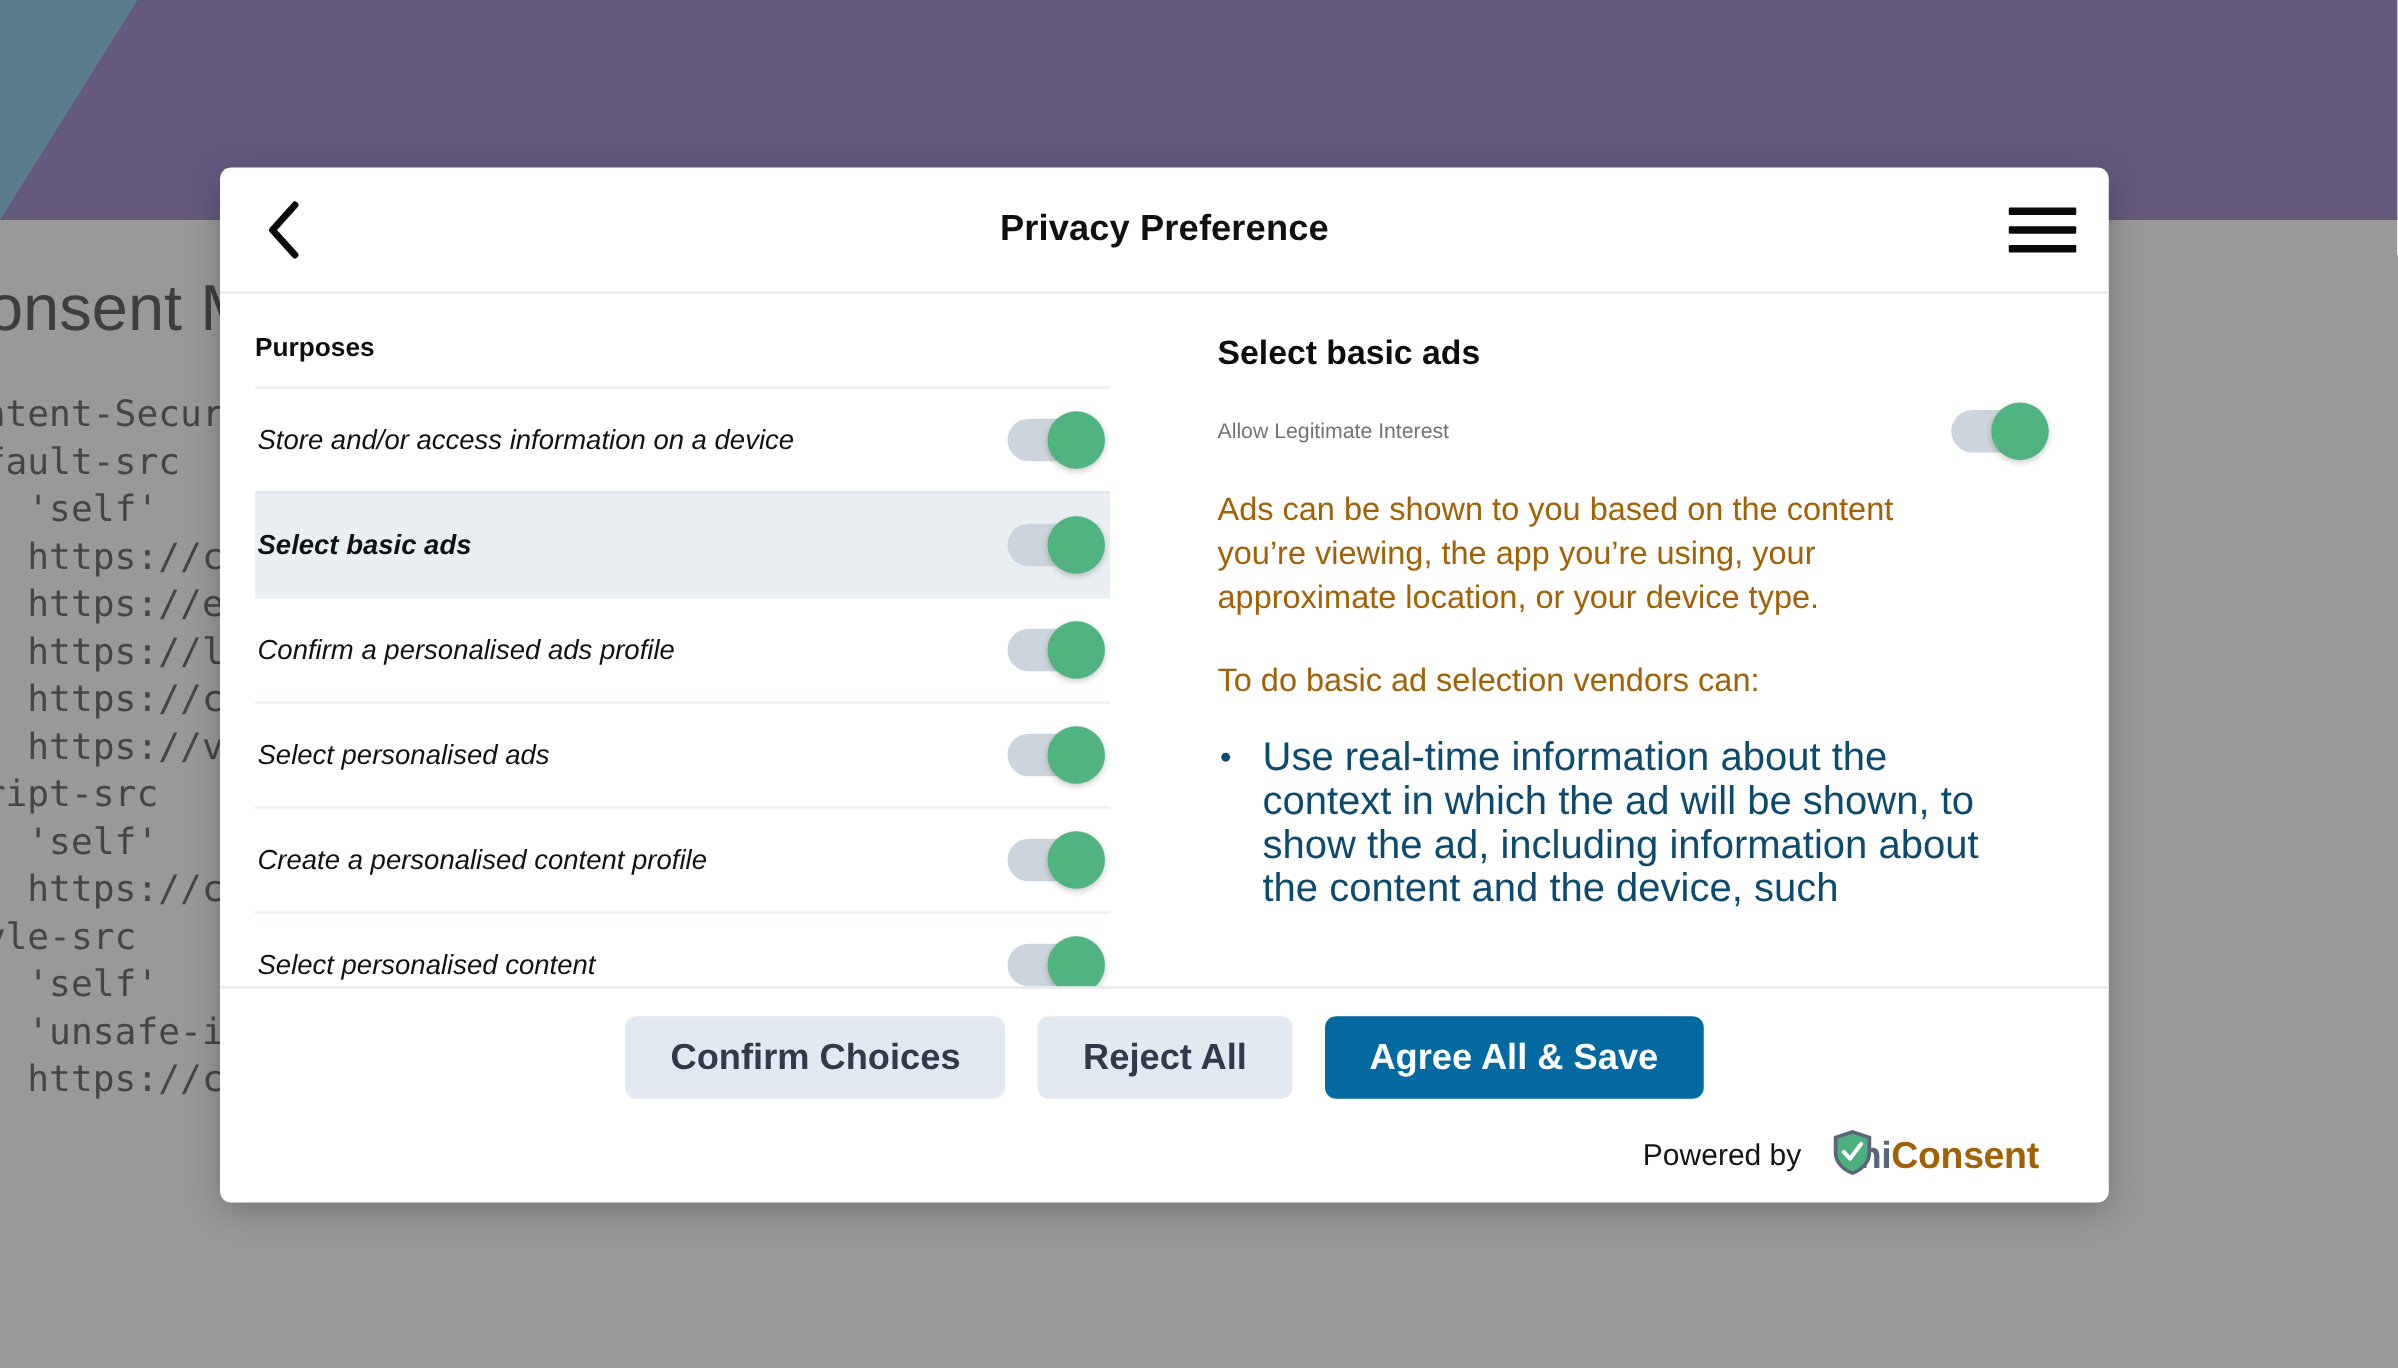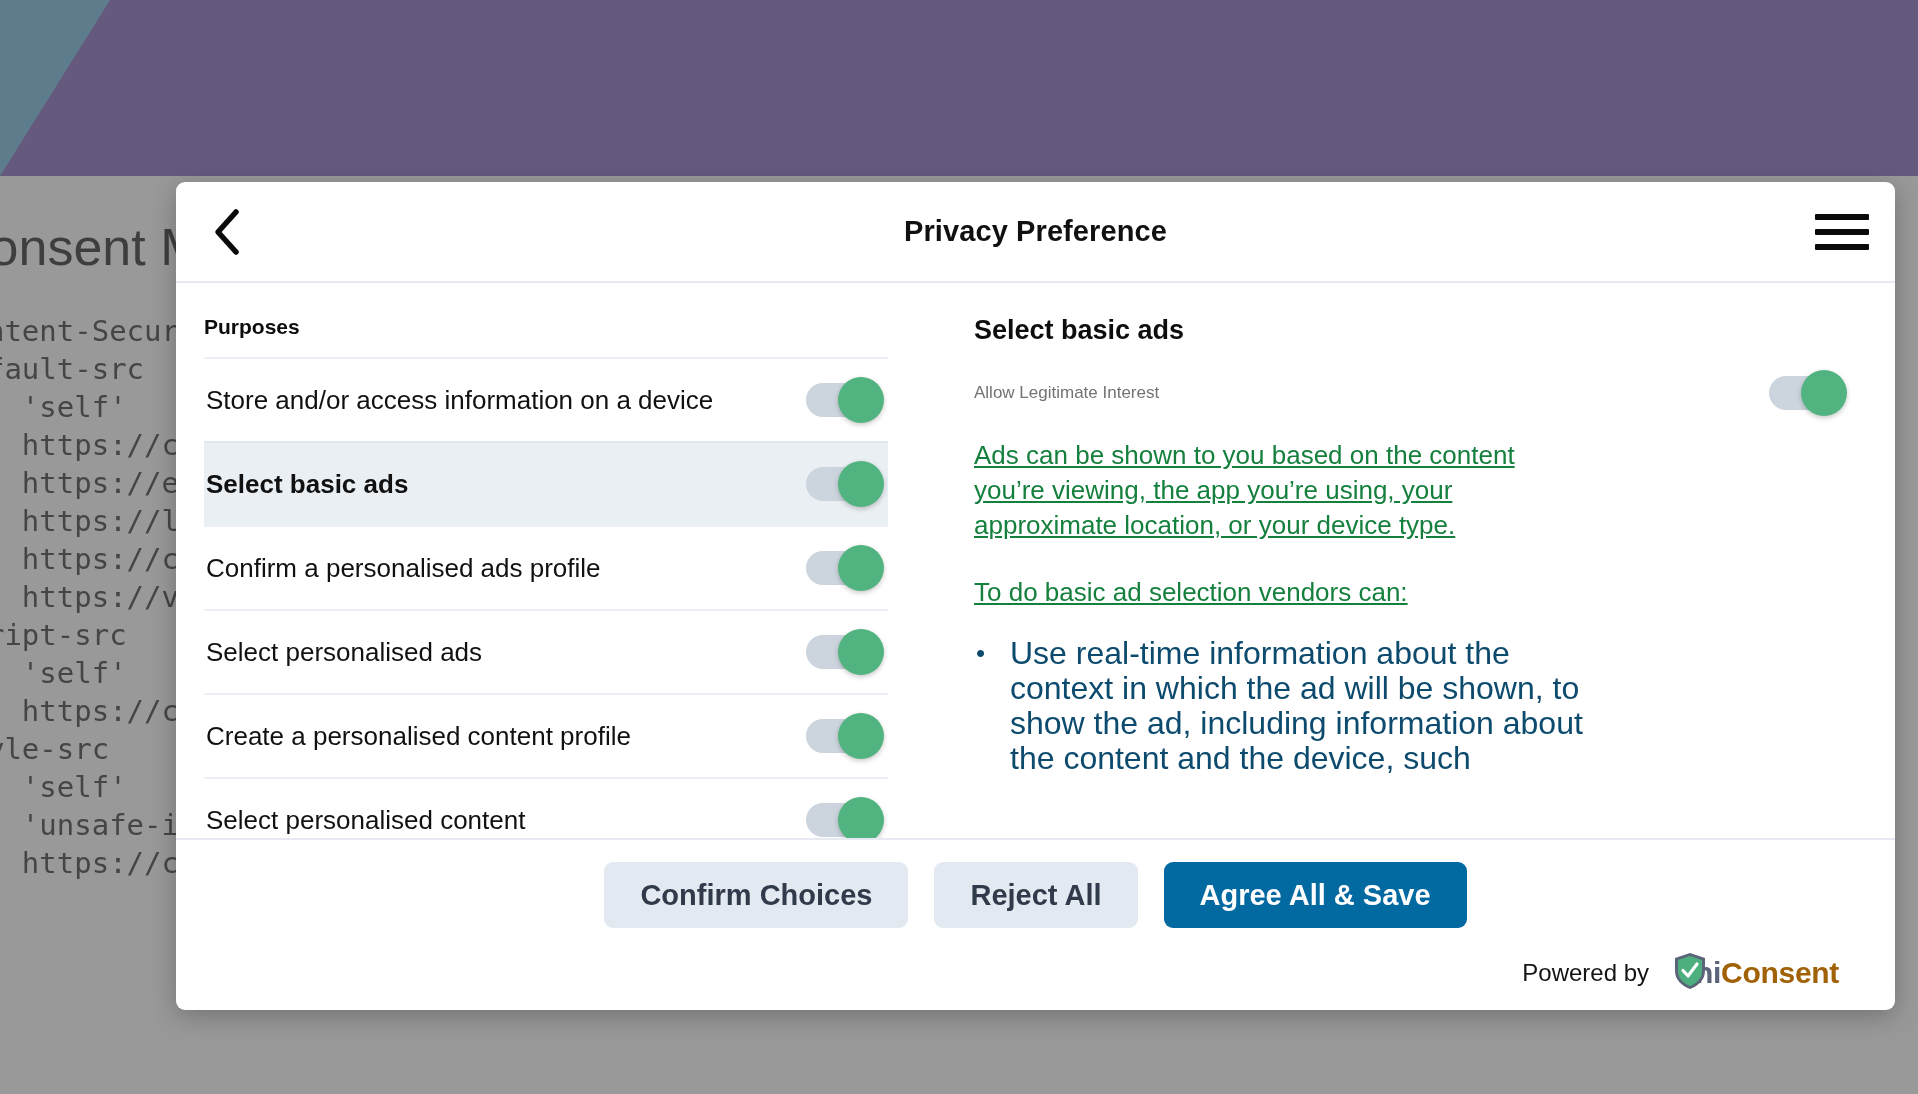--- a/index.html
+++ b/index.html
@@ -71,30 +71,29 @@
     z-index: 5;
   }
   
   .bg-header { z-index: 6; }
 
   
   .modal {
     position: absolute;
     left: 176px;
     top: 134px;
-    width: 1719px;
+    width: 1511px;
     height: 828px;
     background: #ffffff;
     border-radius: 9px;
     box-shadow: 0 6px 26px rgba(0,0,0,0.25);
     z-index: 10;
     display: flex;
     flex-direction: column;
     overflow: hidden;
-    margin-top: 48px;
   }
 
   
   .modal-header {
     position: relative;
     height: 101px;
     flex: 0 0 101px;
     border-bottom: 2px solid #e7eaf2;
     display: flex;
     align-items: center;
@@ -166,23 +165,24 @@
     border-top: 2px solid #eceff5;
     padding: 0 4px 0 2px;
     cursor: pointer;
   }
   .purpose-row.selected {
     background: #eaeff4;
     border-top-color: #e2e7ee;
   }
   .purpose-row.selected .purpose-label { font-weight: bold; }
   .purpose-label {
-    font-size: 26px;
+    font-size: 22px;
     color: #111111;
     white-space: nowrap;
+    font-style: italic;
   }
 
   
   .toggle {
     position: relative;
     width: 78px;
     height: 34px;
     flex: 0 0 78px;
     cursor: pointer;
   }
@@ -223,24 +223,23 @@
     margin-bottom: 28px;
   }
   .legit-label {
     font-size: 17px;
     color: #737373;
   }
   .legit-row .toggle { margin-right: 8px; }
   .detail-para {
     font-size: 26px;
     line-height: 35px;
-    color: #15803d;
+    color: #a16207;
     margin-bottom: 32px;
     max-width: 610px;
-    text-decoration: underline;
   }
   .detail-para.tight { margin-bottom: 26px; }
   .detail-bullets { list-style: none; }
   .detail-bullets li {
     font-size: 32px;
     line-height: 35px;
     color: #0c4a6e;
     position: relative;
     padding-left: 36px;
     max-width: 630px;

